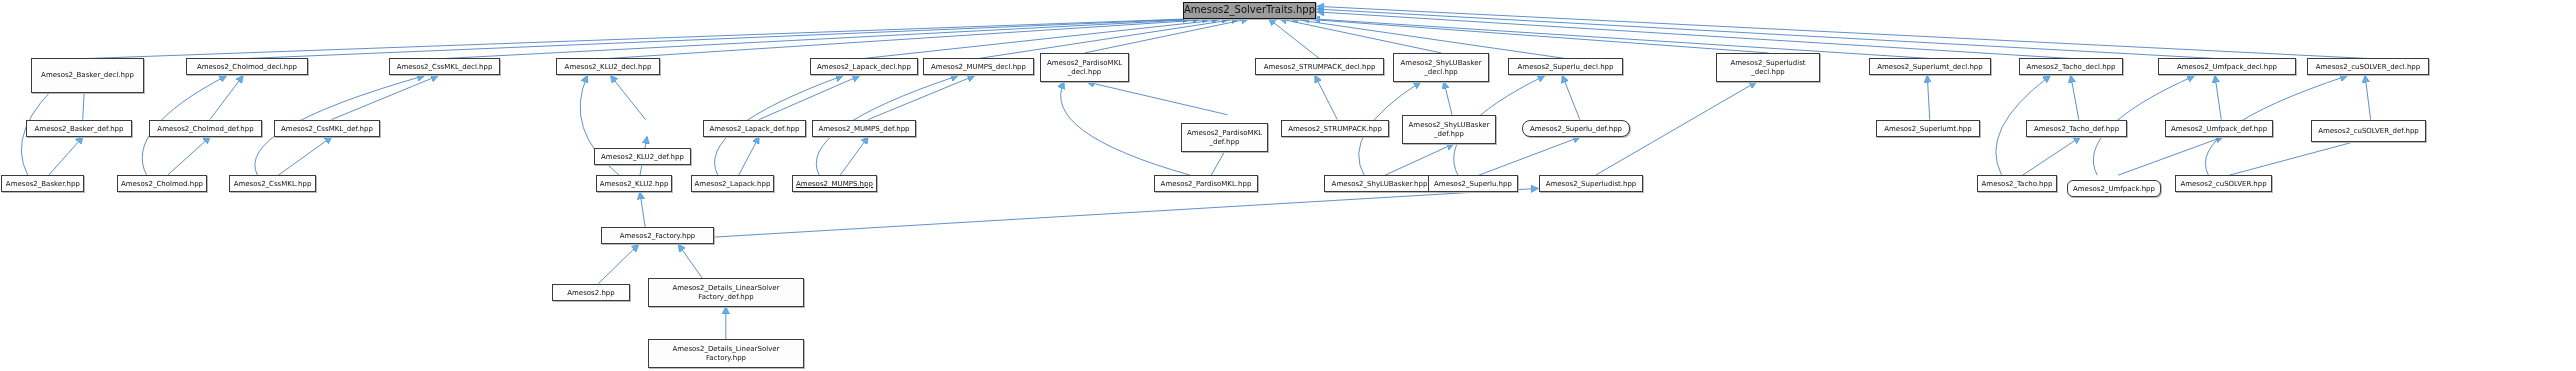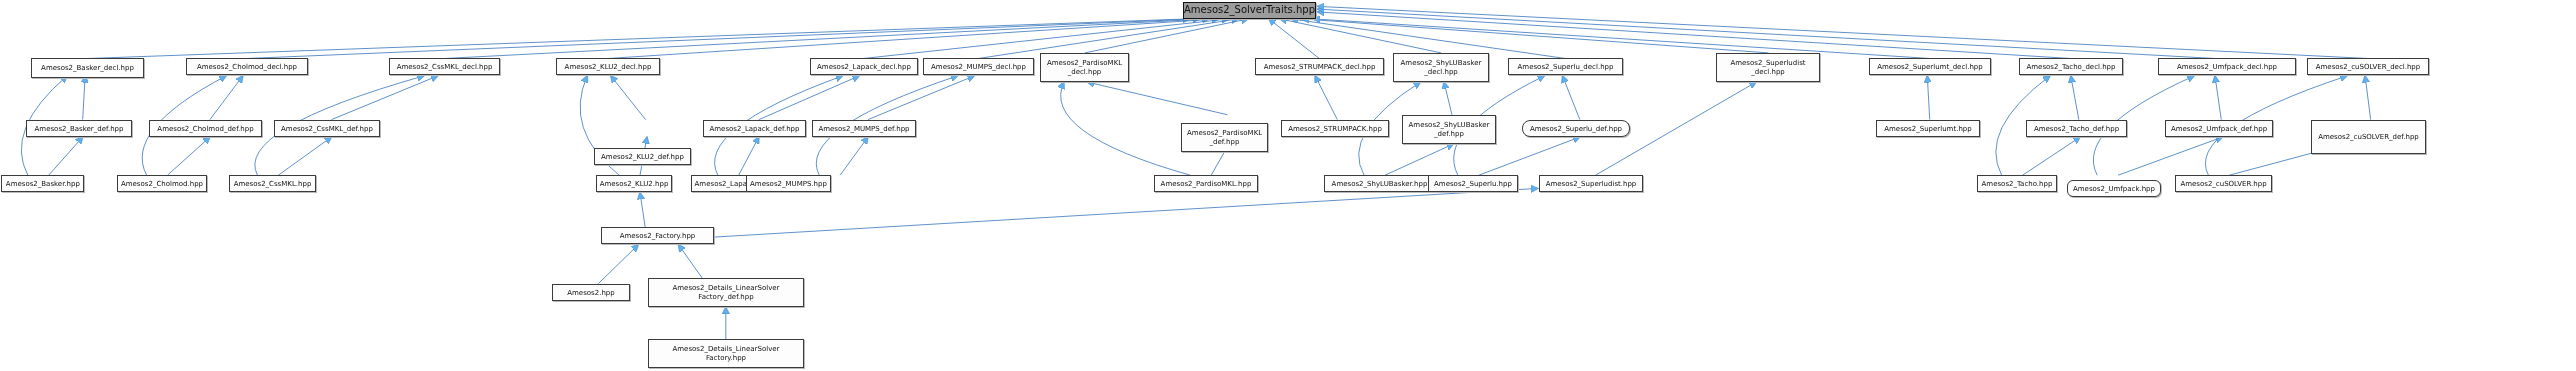--- a/index.html
+++ b/index.html
@@ -90,21 +90,21 @@
       <path d="M3178,252 Q3144,186.5 3377.5,109" class="edge" marker-end="url(#arrow)"></path>
       <path d="M2296,252 L2527,118" class="edge" marker-end="url(#arrow)"></path>
       <path d="M928.5,327 L921,277" class="edge" marker-end="url(#arrow)"></path>
       <path d="M1028,341 L2213,271" class="edge" marker-end="url(#arrow)"></path>
       <path d="M861,408 L918.5,352" class="edge" marker-end="url(#arrow)"></path>
       <path d="M1010.5,400 L976.5,352" class="edge" marker-end="url(#arrow)"></path>
       <path d="M1044.5,488 L1044.5,442" class="edge" marker-end="url(#arrow)"></path>
     </svg>
   <div id="nodes">
       <div class="node root" style="left: 1183px; top: 2.1px; width: 133px; height: 16.7px;">Amesos2_SolverTraits.hpp</div>
-      <div class="node" style="left: 31px; top: 58px; width: 113px; height: 20px;">Amesos2_Basker_decl.hpp</div>
+      <div class="node" style="left: 31px; top: 58px; width: 113px; height: 35px;">Amesos2_Basker_decl.hpp</div>
       <div class="node" style="left: 186px; top: 58px; width: 122px; height: 17.4px;">Amesos2_Cholmod_decl.hpp</div>
       <div class="node" style="left: 389px; top: 58px; width: 111px; height: 17.4px;">Amesos2_CssMKL_decl.hpp</div>
       <div class="node" style="left: 556px; top: 58px; width: 104px; height: 17.4px;">Amesos2_KLU2_decl.hpp</div>
       <div class="node" style="left: 810px; top: 58px; width: 108px; height: 17.4px;">Amesos2_Lapack_decl.hpp</div>
       <div class="node" style="left: 923px; top: 58px; width: 111px; height: 17.4px;">Amesos2_MUMPS_decl.hpp</div>
       <div class="node" style="left: 1040px; top: 53px; width: 89px; height: 29px;">Amesos2_PardisoMKL
 _decl.hpp</div>
       <div class="node" style="left: 1255px; top: 58px; width: 129px; height: 17.4px;">Amesos2_STRUMPACK_decl.hpp</div>
       <div class="node" style="left: 1393px; top: 53px; width: 96px; height: 29px;">Amesos2_ShyLUBasker
 _decl.hpp</div>
@@ -123,27 +123,27 @@
       <div class="node" style="left: 812px; top: 120px; width: 104px; height: 17.4px;">Amesos2_MUMPS_def.hpp</div>
       <div class="node" style="left: 1181px; top: 115px; width: 87px; height: 29px; margin-top: 8px;">Amesos2_PardisoMKL
 _def.hpp</div>
       <div class="node" style="left: 1281px; top: 120px; width: 108px; height: 17.4px;">Amesos2_STRUMPACK.hpp</div>
       <div class="node" style="left: 1402px; top: 115px; width: 94px; height: 29px;">Amesos2_ShyLUBasker
 _def.hpp</div>
       <div class="node" style="left: 1522px; top: 120px; width: 108px; height: 17.4px; border-radius: 8px;">Amesos2_Superlu_def.hpp</div>
       <div class="node" style="left: 1876px; top: 120px; width: 104px; height: 17.4px;">Amesos2_Superlumt.hpp</div>
       <div class="node" style="left: 2026px; top: 120px; width: 101px; height: 17.4px;">Amesos2_Tacho_def.hpp</div>
       <div class="node" style="left: 2165px; top: 120px; width: 108px; height: 17.4px;">Amesos2_Umfpack_def.hpp</div>
-      <div class="node" style="left: 2311px; top: 120px; width: 115px; height: 34px;">Amesos2_cuSOLVER_def.hpp</div>
+      <div class="node" style="left: 2311px; top: 120px; width: 115px; height: 22px;">Amesos2_cuSOLVER_def.hpp</div>
       <div class="node" style="left: 1.4px; top: 175px; width: 83px; height: 17.4px;">Amesos2_Basker.hpp</div>
       <div class="node" style="left: 117px; top: 175px; width: 90px; height: 17.4px;">Amesos2_Cholmod.hpp</div>
       <div class="node" style="left: 229px; top: 175px; width: 87px; height: 17.4px;">Amesos2_CssMKL.hpp</div>
       <div class="node" style="left: 596px; top: 175px; width: 76px; height: 17.4px;">Amesos2_KLU2.hpp</div>
       <div class="node" style="left: 691px; top: 175px; width: 83px; height: 17.4px;">Amesos2_Lapack.hpp</div>
-      <div class="node" style="left: 746px; top: 175px; width: 85px; height: 17.4px;">Amesos2_MUMPS.hpp</div>
+      <div class="node" style="left: 792px; top: 175px; width: 85px; height: 17.4px; text-decoration: underline;">Amesos2_MUMPS.hpp</div>
       <div class="node" style="left: 1154px; top: 175px; width: 104px; height: 17.4px;">Amesos2_PardisoMKL.hpp</div>
       <div class="node" style="left: 1324px; top: 175px; width: 111px; height: 17.4px;">Amesos2_ShyLUBasker.hpp</div>
       <div class="node" style="left: 1428px; top: 175px; width: 90px; height: 17.4px;">Amesos2_Superlu.hpp</div>
       <div class="node" style="left: 1539px; top: 175px; width: 104px; height: 17.4px;">Amesos2_Superludist.hpp</div>
       <div class="node" style="left: 1977px; top: 175px; width: 80px; height: 17.4px;">Amesos2_Tacho.hpp</div>
       <div class="node" style="left: 2067px; top: 180px; width: 94px; height: 17.4px; border-radius: 6px;">Amesos2_Umfpack.hpp</div>
       <div class="node" style="left: 2175px; top: 175px; width: 97px; height: 17.4px;">Amesos2_cuSOLVER.hpp</div>
       <div class="node" style="left: 601px; top: 227px; width: 113px; height: 17.4px;">Amesos2_Factory.hpp</div>
       <div class="node" style="left: 552px; top: 284px; width: 78px; height: 17.4px;">Amesos2.hpp</div>
       <div class="node" style="left: 648px; top: 278px; width: 156px; height: 29px;">Amesos2_Details_LinearSolver

